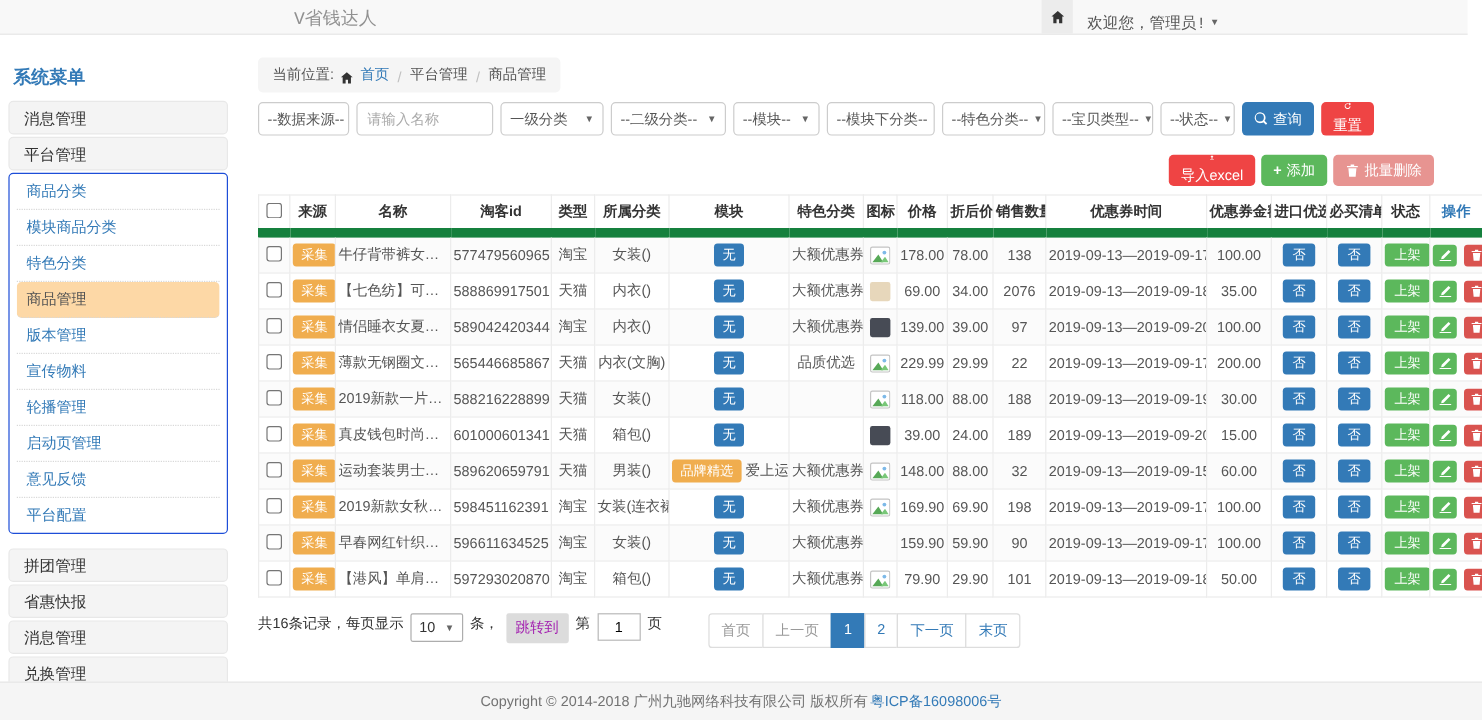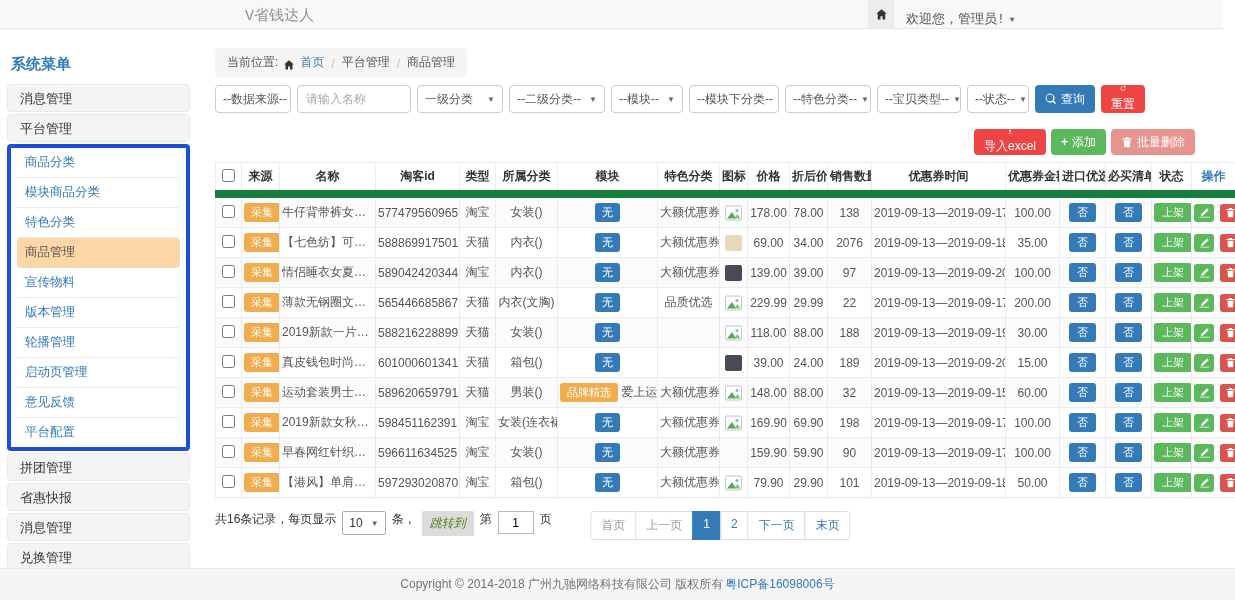--- a/index.html
+++ b/index.html
@@ -14,21 +14,21 @@
   .top-right { position:absolute; left:868px; top:0; height:28px; display:flex; align-items:flex-end; }
   .home-box { width:26px; height:28px; background:#ececec; display:flex; align-items:center; justify-content:center; cursor:pointer; }
   .user-menu { display:flex; align-items:center; gap:5px; margin-left:12px; color:#555; font-size:13px; cursor:pointer; }
   .caret { font-size:8px; color:#666; }
 
   
   .sidebar { position:absolute; left:7px; top:46px; width:183px; }
   .side-heading { color:#337ab7; font-weight:bold; font-size:15px; padding:9px 4px 10px; }
   .menu-top { background:#f4f4f4; border:1px solid #e8e8e8; border-radius:4px; padding:5px 12px;
               margin-bottom:2px; color:#333; font-size:13px; height:28px; line-height:17px; cursor:pointer; }
-  .submenu { background:#fff; border:4px solid #1d4ed8; border-radius:4px; margin-bottom:2px; padding:0 6px; }
+  .submenu { background:#fff; border:1px solid #1d4ed8; border-radius:4px; margin-bottom:12px; padding:0 6px; }
   .menu-sub { color:#337ab7; font-size:12.5px; padding:6px 8px; border-bottom:1px dotted #d8d8d8; cursor:pointer; }
   .menu-sub:last-of-type { border-bottom:none; }
   .menu-sub.active { background:#fdd8a6; border-radius:4px; color:#555; }
 
   
   .content { position:absolute; left:215px; top:48px; width:1012px; }
   .breadcrumb { display:inline-flex; align-items:flex-end; gap:5px; background:#f5f5f5; border-radius:4px;
                 padding:6px 12px; color:#555; }
   .breadcrumb a { color:#337ab7; text-decoration:none; cursor:pointer; }
   .sep { color:#c0c0c0; margin:0 2px; }
@@ -77,22 +77,22 @@
   .img-ph { display:inline-block; width:17px; height:16px; vertical-align:middle; }
   .img-ph svg { width:17px; height:16px; }
   .img-ph.photo-light { background:#e7d7bb; border-radius:2px; }
   .img-ph.photo-dark { background:#474b55; border-radius:2px; }
 
   
   .pager-row { position:relative; margin-top:13px; height:30px; }
   .summary { display:flex; gap:6px; color:#333; }
   .mini-select { border:1px solid #adadad; border-radius:2px; height:24px; display:inline-flex;
                  align-items:center; padding:0 6px; gap:8px; color:#333; cursor:pointer; background:#fff; }
-  .jump-btn { background:#dcdcdc; border:none; padding:4px 8px; border-radius:2px; color:#4d7c0f;
-              font-size:12px; cursor:pointer; font-family:inherit;font-style:italic; }
+  .jump-btn { background:#dcdcdc; border:none; padding:4px 8px; border-radius:2px; color:#a21caf;
+              font-size:12px; cursor:pointer; font-family:inherit; }
   .jump-input { width:36px; height:23px; border:1px solid #b8b8b8; text-align:center; font-size:12px; font-family:inherit; }
   .pages { position:absolute; left:50%; top:0; transform:translateX(-50%); display:flex; }
   .page-btn { border:1px solid #ddd; background:#fff; color:#337ab7; padding:5px 10px; margin-left:-1px;
               cursor:pointer; font-size:12px; text-decoration:none; }
   .pages a:first-child { border-radius:3px 0 0 3px; }
   .pages a:last-of-type { border-radius:0 3px 3px 0; }
   .page-btn.disabled { color:#999; }
   .page-btn.active { background:#337ab7; color:#fff; border-color:#337ab7; }
 
   
@@ -123,22 +123,22 @@
 
   <div class="sidebar">
     <div class="side-heading">系统菜单</div>
     <div class="menu-top">消息管理</div>
       <div class="menu-top">平台管理</div>
     <div class="submenu">
       <div class="menu-sub">商品分类</div>
         <div class="menu-sub">模块商品分类</div>
         <div class="menu-sub">特色分类</div>
         <div class="menu-sub active">商品管理</div>
+        <div class="menu-sub">版本管理</div>
         <div class="menu-sub">宣传物料</div>
-        <div class="menu-sub">版本管理</div>
         <div class="menu-sub">轮播管理</div>
         <div class="menu-sub">启动页管理</div>
         <div class="menu-sub">意见反馈</div>
         <div class="menu-sub">平台配置</div>
     </div>
     <div class="menu-top">拼团管理</div>
       <div class="menu-top">省惠快报</div>
       <div class="menu-top">消息管理</div>
       <div class="menu-top">兑换管理</div>
       <div class="menu-top">结算管理</div>

